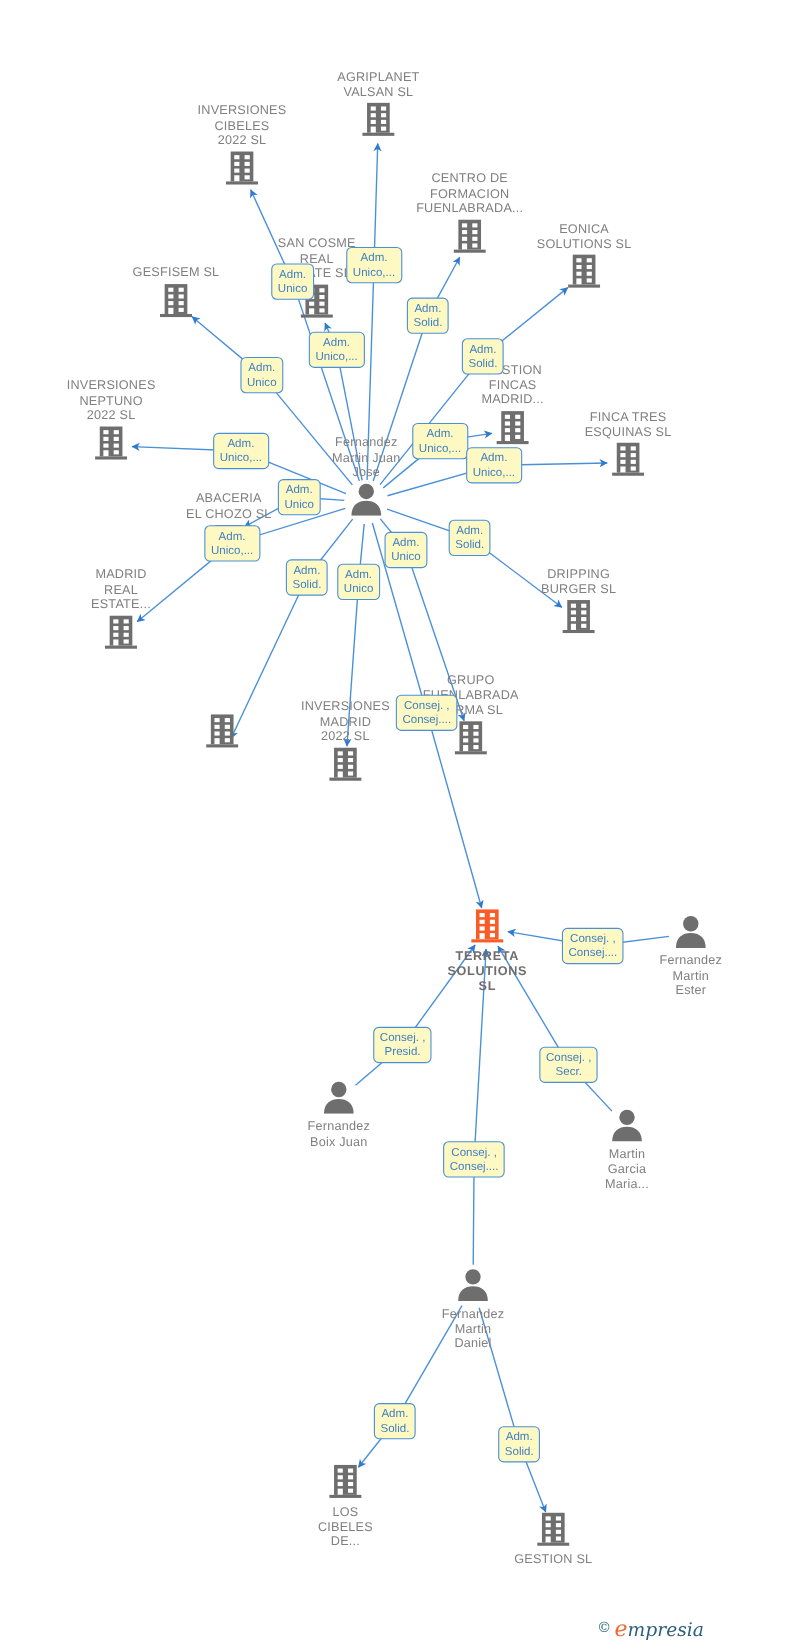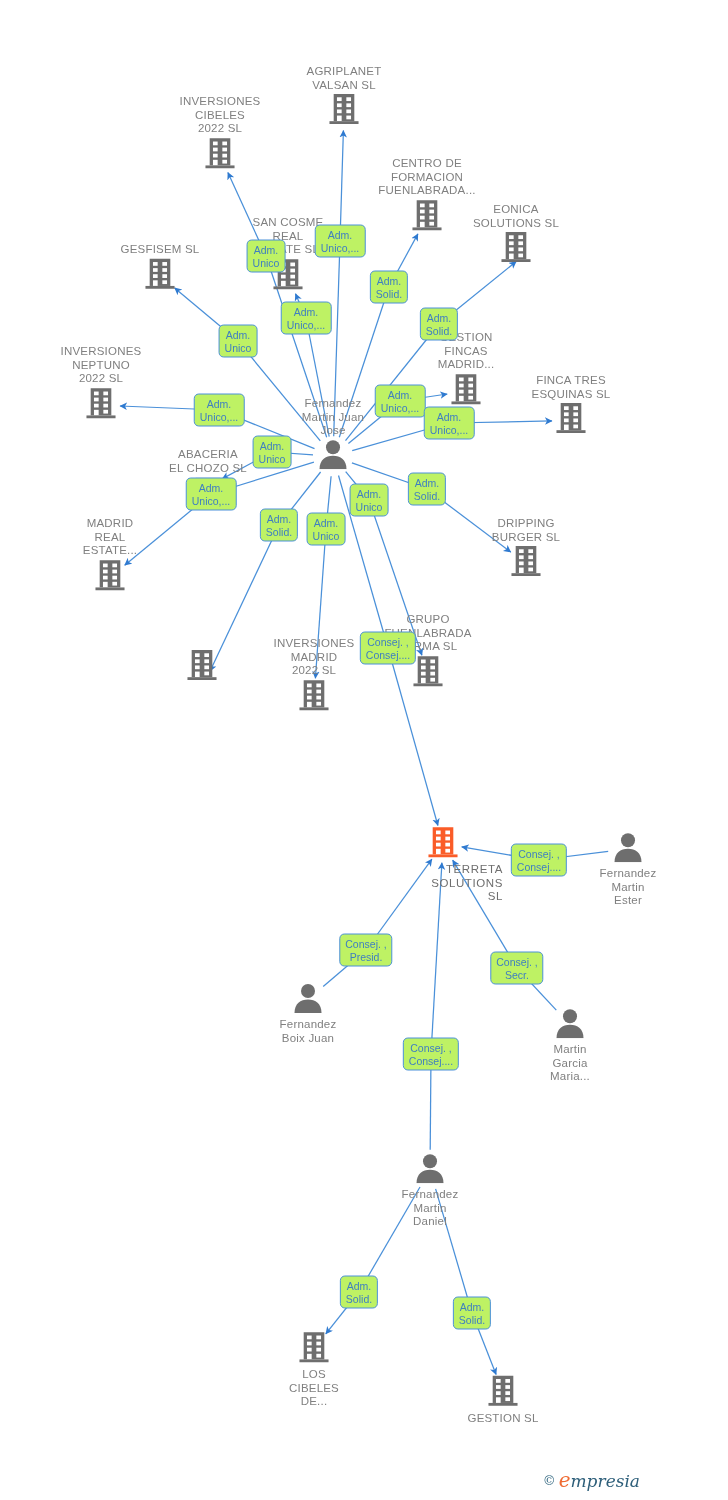--- a/index.html
+++ b/index.html
@@ -5,24 +5,24 @@
   html,body{margin:0;padding:0;background:#ffffff;}
   body{width:728px;height:1500px;font-family:"Liberation Sans","DejaVu Sans",sans-serif;overflow:hidden;}
   #stage{position:relative;width:648px;height:1500px;background:#fff;}
   #edges{position:absolute;left:0;top:0;width:728px;height:1500px;}
 
   .node{position:absolute;transform:translate(-50%,-50%);text-align:center;width:120px;}
   .node .glyph{display:block;margin:0 auto;}
   .node .caption{display:block;font-size:11.5px;line-height:13.5px;color:#808080;letter-spacing:.2px;white-space:pre-line;}
   .node.cap-above .caption{margin-bottom:1px;}
   .node.cap-below .caption{margin-top:1px;}
-  .node.highlight .caption{color:#6e6e6e;font-weight:normal;letter-spacing:.6px;text-align:right;}
+  .node.highlight .caption{color:#6e6e6e;font-weight:bold;letter-spacing:.6px;}
 
   .badge{position:absolute;transform:translate(-50%,-50%);
-         border:1.4px solid #4a90d9;border-radius:5px;background:#bef264;
+         border:1.4px solid #4a90d9;border-radius:5px;background:#fef9c3;
          color:#3f7fc1;font-size:10.5px;line-height:12.5px;text-align:center;
          padding:3px 5px;white-space:pre-line;box-sizing:border-box;}
 
   .wm{position:absolute;right:8px;bottom:8px;display:flex;align-items:center;gap:3px;
       font-size:17px;color:#2e5f7a;font-family:"DejaVu Serif",serif;font-style:italic;}
   .wm .c{font-size:13px;font-style:normal;color:#3b6e86;}
   .wm .e{color:#ef6b33;font-size:20px;font-style:italic;}
 </style>
 </head>
 <body>
@@ -125,21 +125,21 @@
             <rect x="18.5" y="4.5" width="5" height="4" fill="#fff"></rect>
             <rect x="8.5" y="11" width="5" height="4" fill="#fff"></rect>
             <rect x="18.5" y="11" width="5" height="4" fill="#fff"></rect>
             <rect x="8.5" y="17.5" width="5" height="4" fill="#fff"></rect>
             <rect x="18.5" y="17.5" width="5" height="4" fill="#fff"></rect>
             <rect x="8.5" y="24" width="5" height="6" fill="#fff"></rect>
             <rect x="18.5" y="24" width="5" height="4" fill="#fff"></rect>
             <rect x="0.5" y="30" width="31" height="3" fill="#6e6e6e"></rect>
           </svg></span>
       </div>
-      <div class="node cap-above" style="left: 516px; top: 235px;">
+      <div class="node cap-above" style="left: 531px; top: 235px;">
         <span class="caption">EONICA
 SOLUTIONS SL</span>
         <span class="glyph"><svg width="30" height="32" viewBox="0 0 32 34">
             <rect x="5" y="1" width="22" height="29" fill="#6e6e6e"></rect>
             <rect x="8.5" y="4.5" width="5" height="4" fill="#fff"></rect>
             <rect x="18.5" y="4.5" width="5" height="4" fill="#fff"></rect>
             <rect x="8.5" y="11" width="5" height="4" fill="#fff"></rect>
             <rect x="18.5" y="11" width="5" height="4" fill="#fff"></rect>
             <rect x="8.5" y="17.5" width="5" height="4" fill="#fff"></rect>
             <rect x="18.5" y="17.5" width="5" height="4" fill="#fff"></rect>

